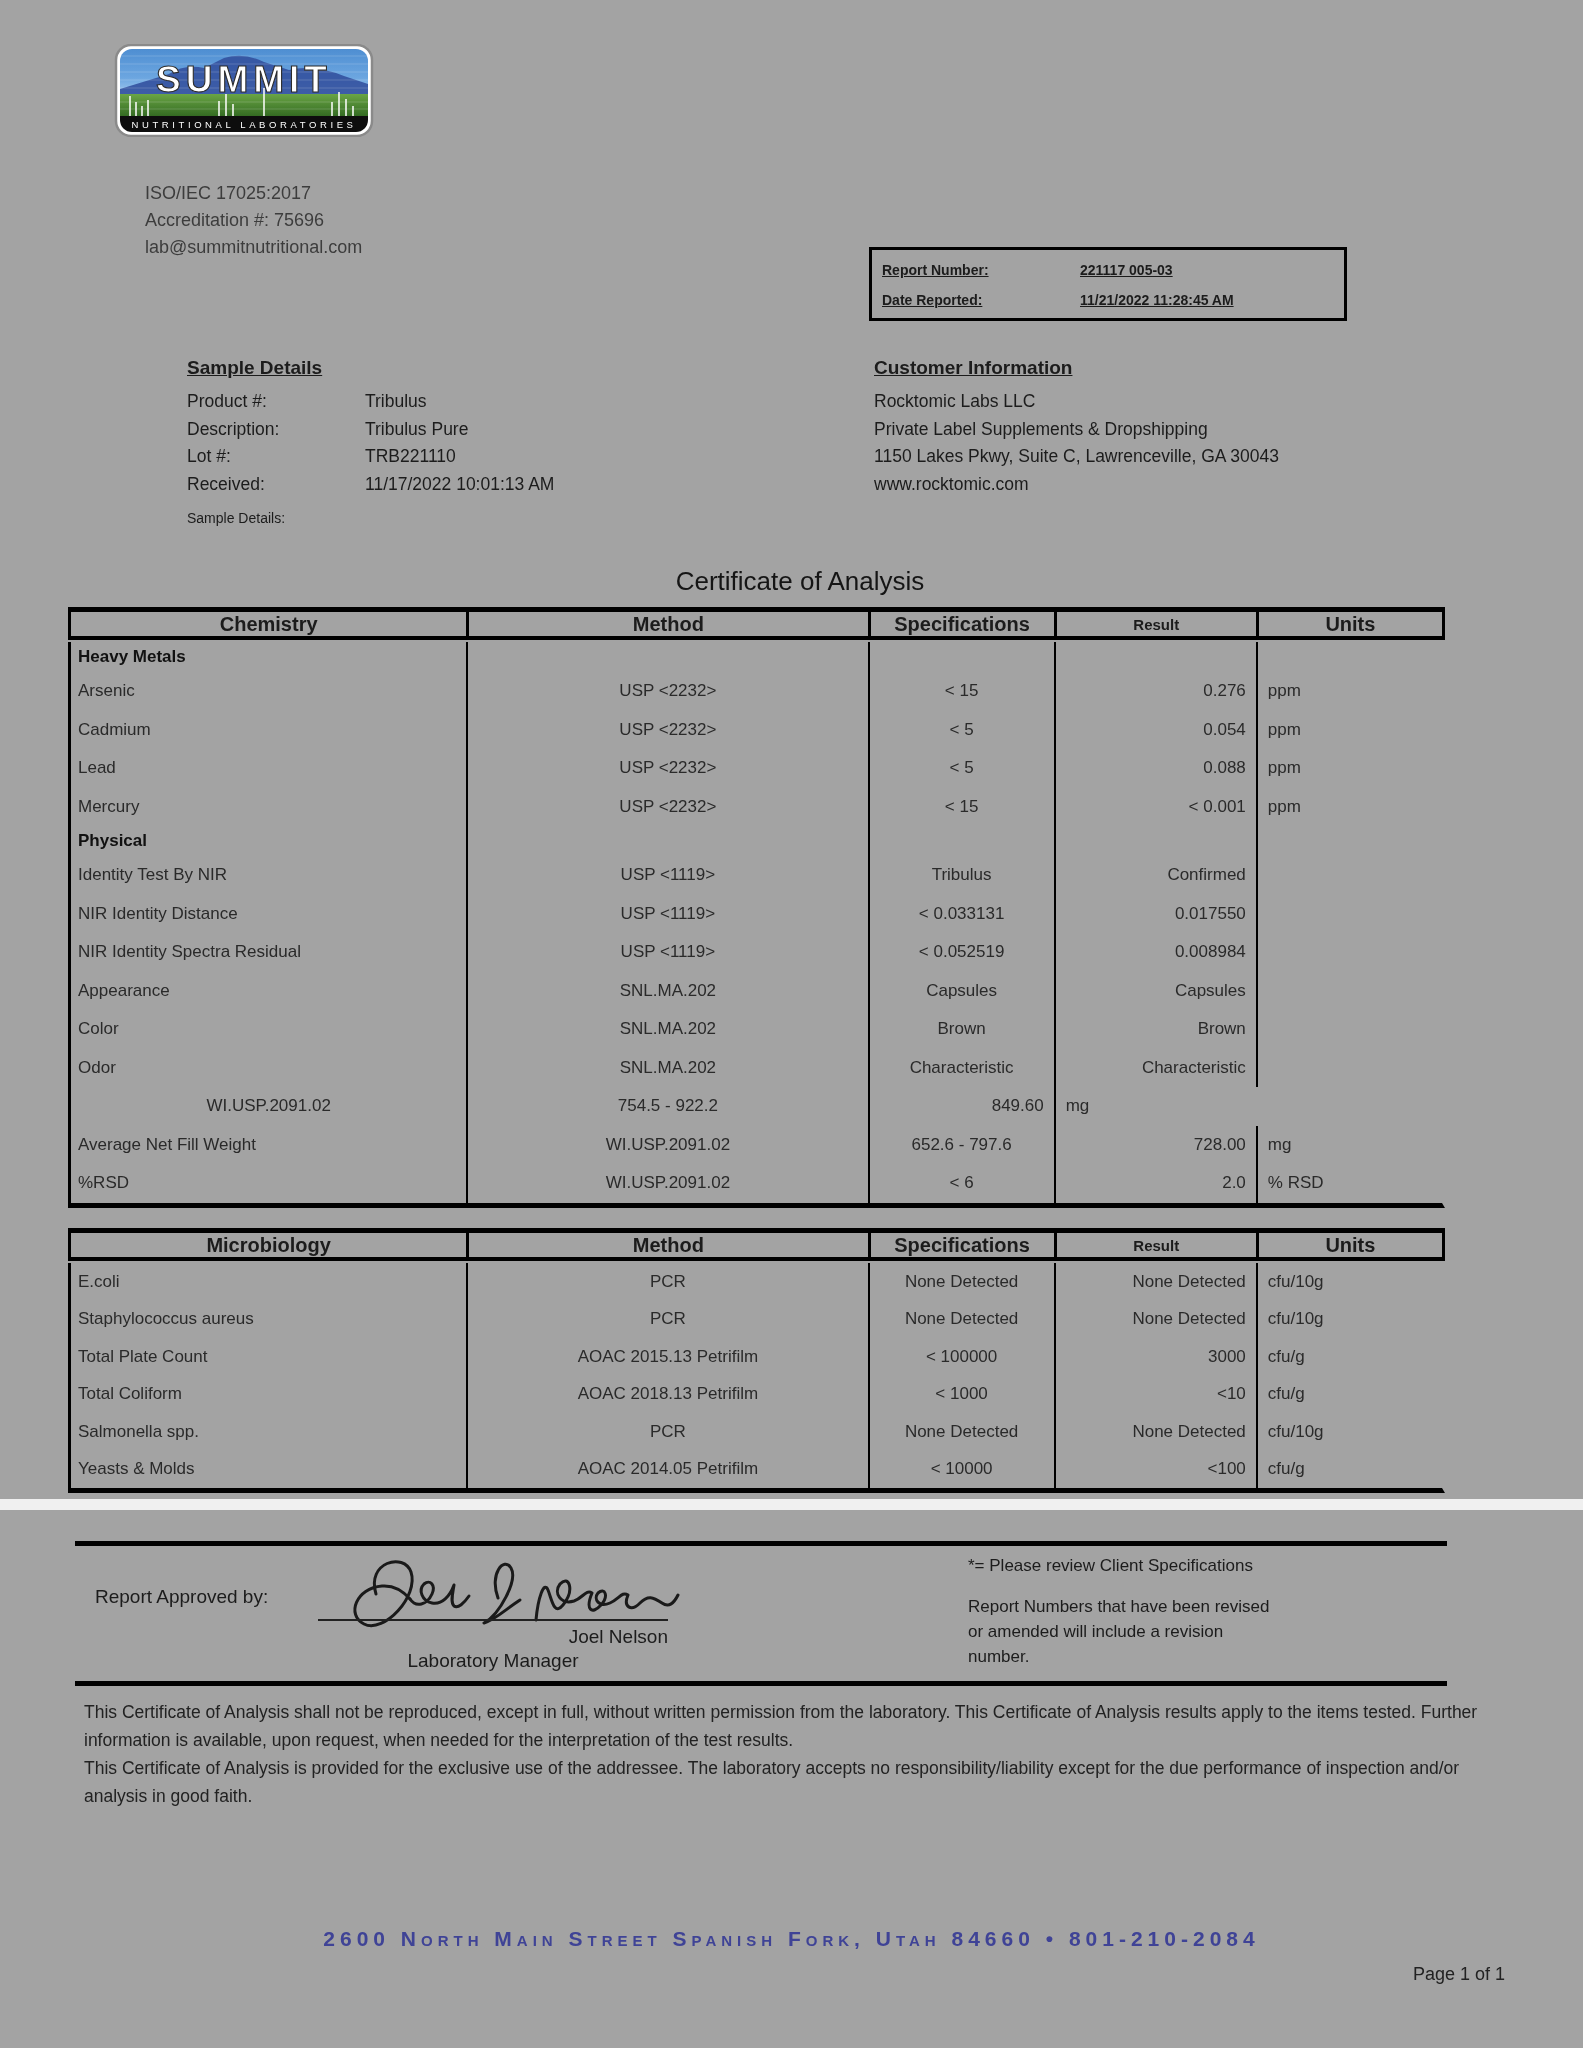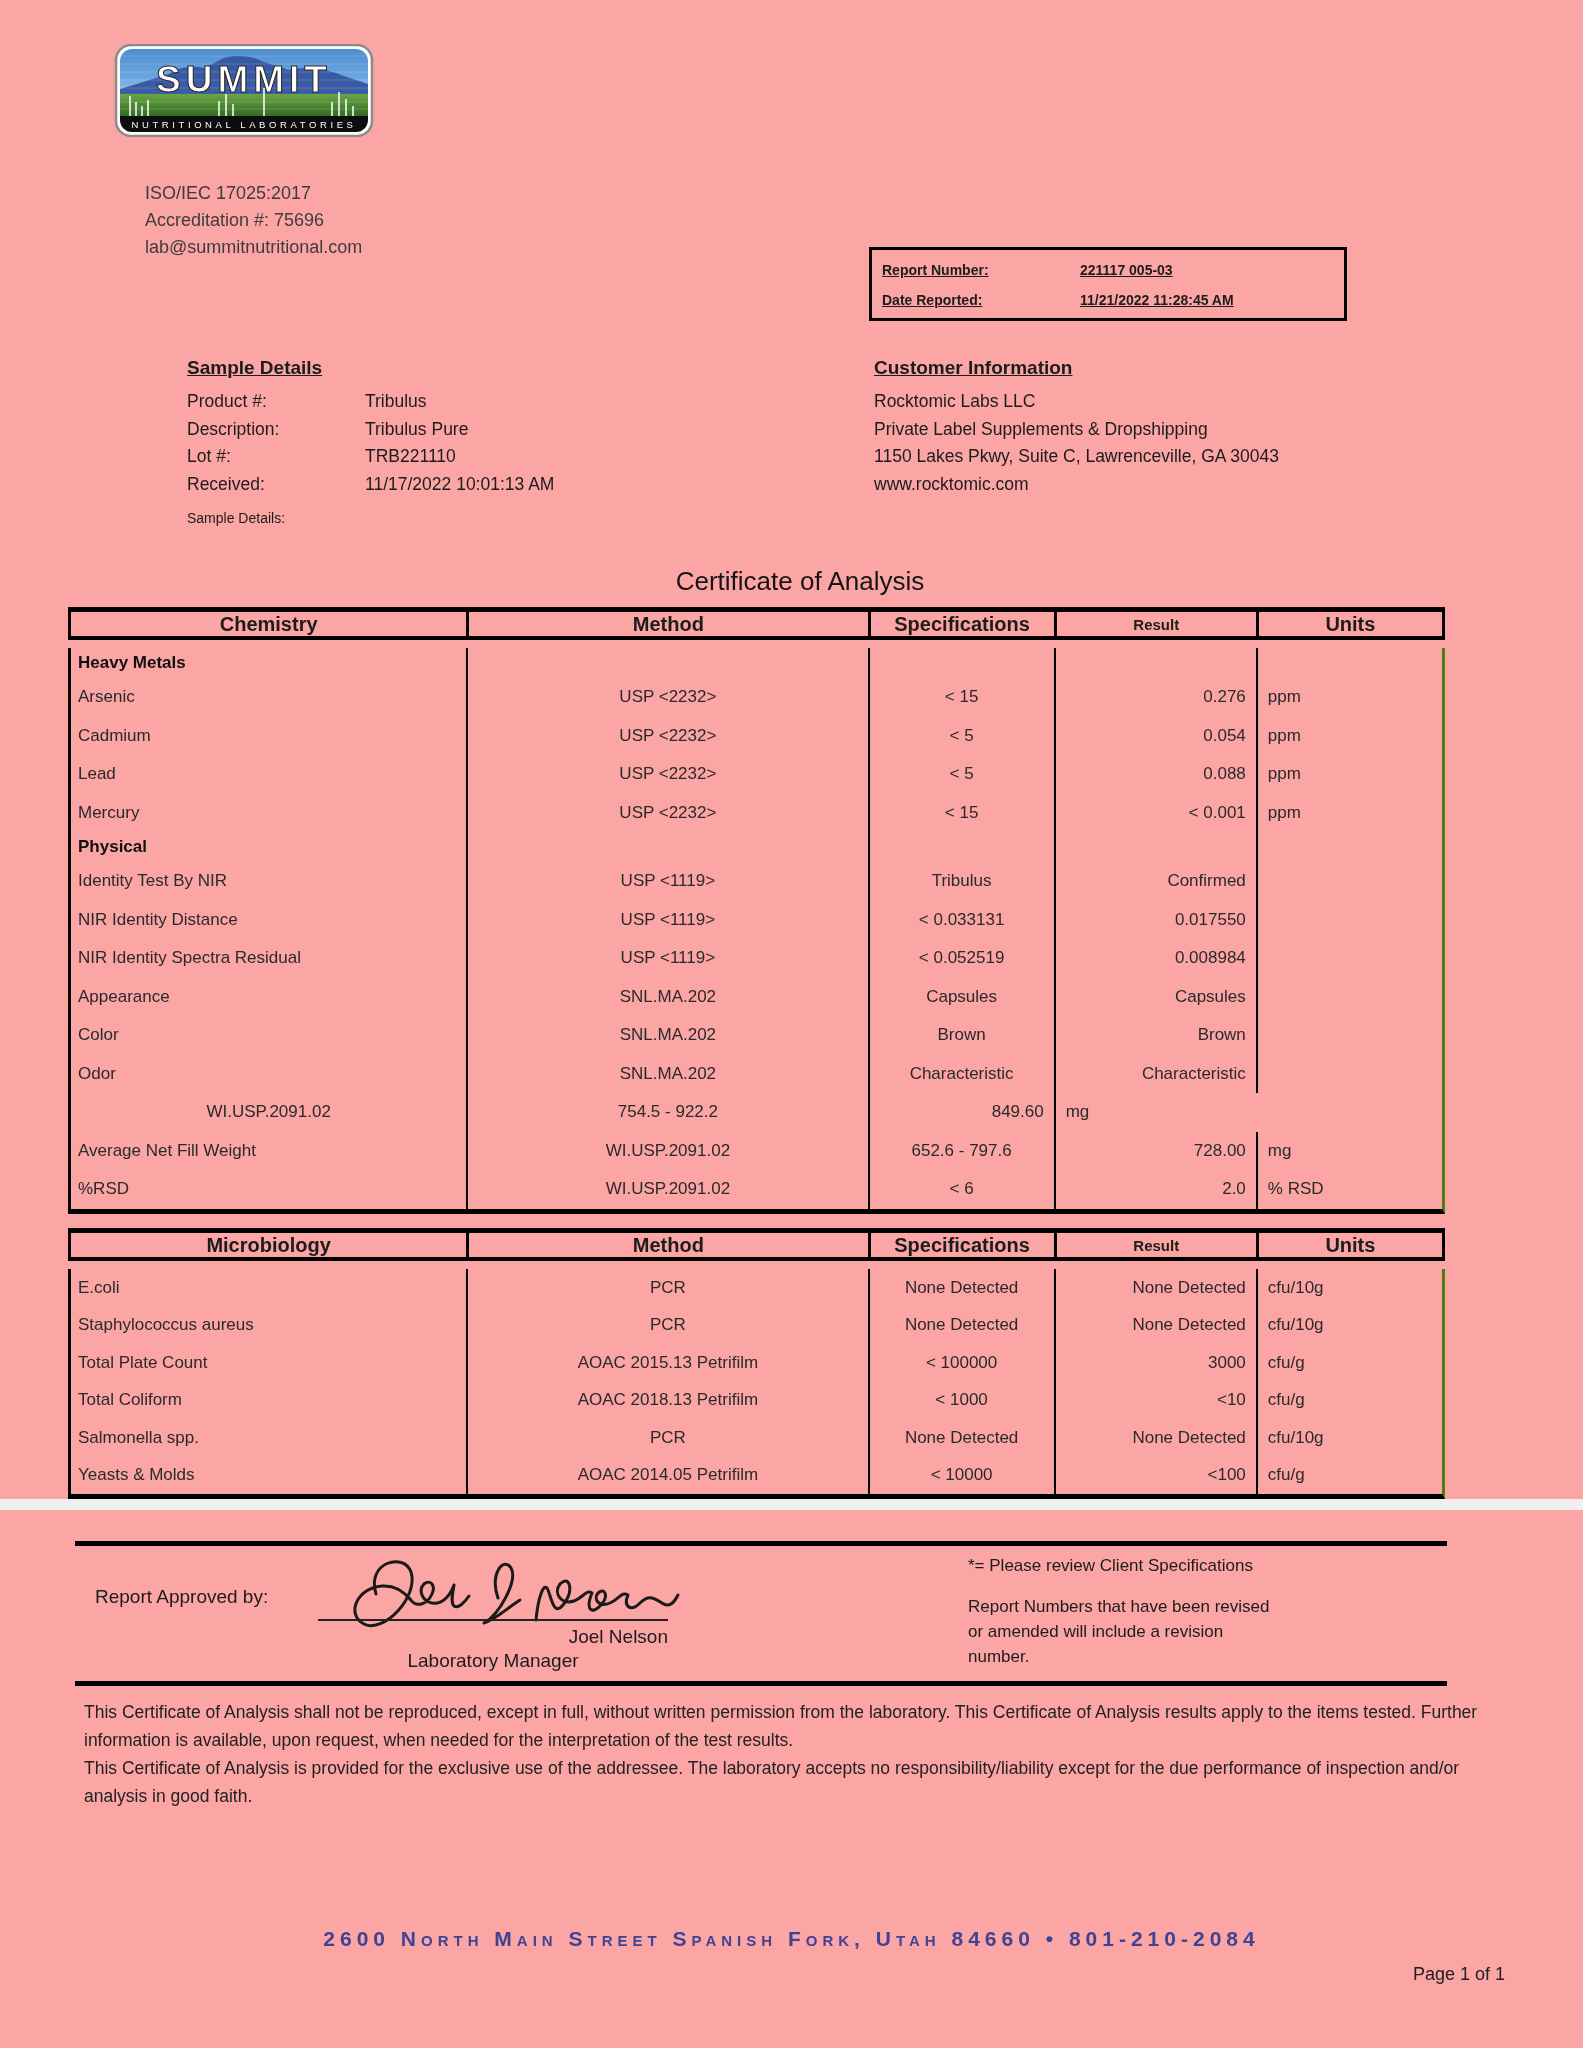--- a/index.html
+++ b/index.html
@@ -1,19 +1,19 @@
 <!DOCTYPE html>
 <html><head>
 <meta charset="utf-8">
 <style>
   * { margin:0; padding:0; box-sizing:border-box; }
   html,body { background:#e8e8e8; }
   body { font-family:"Liberation Sans", sans-serif; color:#1c1c1c; }
   .page {
-    position:relative; width:1583px; height:2048px; background:#fca5a5;
+    position:relative; width:1583px; height:2048px; background:#a3a3a3;
     margin:0 auto; overflow:hidden;
   }
 
   
   .logo { position:absolute; left:114px; top:44px; width:260px; height:93px; }
   .logo svg { display:block; width:100%; height:100%; }
 
   
   .accreditation { position:absolute; left:145px; top:180px; font-size:18px; line-height:27px; color:#3d3d3d; }
 
@@ -48,22 +48,22 @@
     border-left:3px solid #000; border-right:3px solid #000;
     height:33px;
   }
   .thead .hcell {
     display:flex; align-items:center; justify-content:center;
     font-weight:bold; font-size:20px;
   }
   .thead .hcell + .hcell { border-left:3px solid #000; }
   .thead .h-result { font-size:15px; }
   .tbody {
-    margin-top:8px;
-    border-left:3px solid #000; border-right:3px solid #4d7c0f; border-bottom:5px solid #000;
+    margin-top:2px;
+    border-left:3px solid #000; border-right:3px solid #a3a3a3; border-bottom:5px solid #000;
   }
   .trow { display:grid; grid-template-columns:397fr 403fr 187fr 203fr 187fr; }
   .trow > div { display:flex; align-items:center; font-size:17px; color:#2a2a2a; }
   .trow > div + div { border-left:2.5px solid #000; }
   .row-data { height:38.5px; }
   .t-micro .row-data { height:37.5px; }
   .row-section { height:30px; }
   .row-section .c-name { font-weight:bold; color:#111; }
   .c-name { padding-left:7px; }
   .c-method, .c-spec { justify-content:center; }

